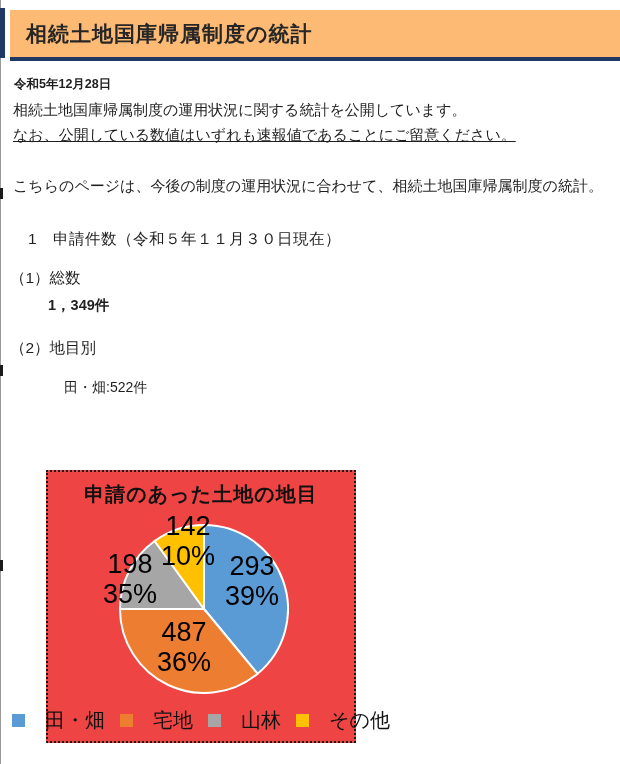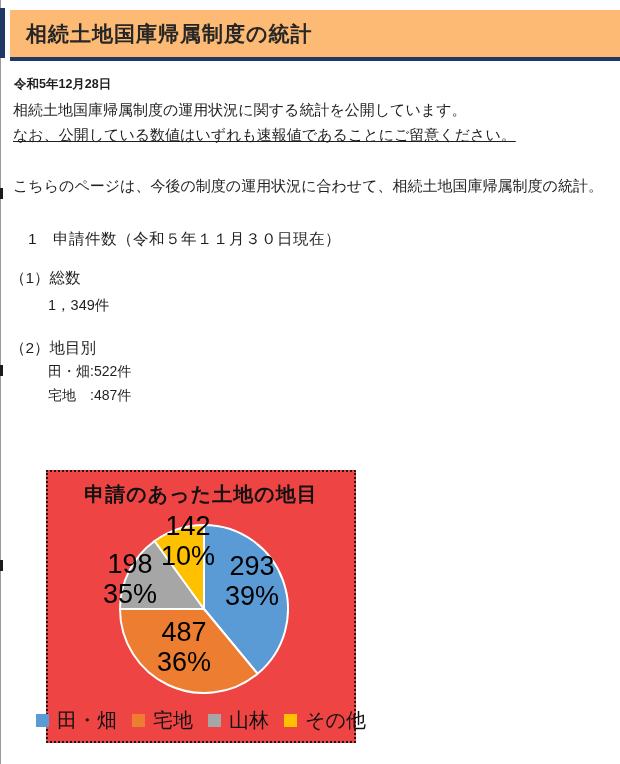--- a/index.html
+++ b/index.html
@@ -29,23 +29,23 @@
   .p2{top:126px;text-decoration:underline;}
   .p3{top:177px;}
 
   .sec{
     position:absolute;left:28px;top:229px;margin:0;font-size:15.5px;font-weight:normal;
     letter-spacing:0.5px;white-space:nowrap;
   }
   .sub{position:absolute;left:10px;font-size:15.5px;white-space:nowrap;}
   .sub-total{top:268px;}
   .sub-type{top:338px;}
-  .total-val{position:absolute;left:48px;top:296px;font-size:14.5px;}
+  .total-val{position:absolute;left:48px;top:296px;font-size:14.5px;font-weight:bold;}
   .items{
-    position:absolute;left:48px;top:360px;margin:0;padding:0;list-style:none;
+    position:absolute;left:48px;top:360px;margin:16px;padding:0;list-style:none;
     font-size:14px;line-height:23.5px;
   }
 
   
   .chart{
     position:absolute;left:46px;top:470px;width:310px;height:273px;
     border:2px dotted #1a1a1a;box-sizing:border-box;background:#ef4444;
   }
   .ctitle{
     position:absolute;top:9px;left:0;width:100%;text-align:center;
@@ -59,21 +59,21 @@
   }
   .pl0{left:204px;top:109px;}
   .pl1{left:136px;top:175px;}
   .pl2{left:82px;top:107px;}
   .pl3{left:140px;top:69px;}
 
   .legend{
     position:absolute;bottom:7px;left:0;width:100%;
     display:flex;justify-content:center;align-items:center;gap:15px;
   }
-  .litem{display:flex;align-items:center;gap:8px;font-size:20px;color:#111;white-space:nowrap;}
+  .litem{display:flex;align-items:center;gap:20px;font-size:20px;color:#111;white-space:nowrap;}
   .swatch{width:13px;height:13px;display:inline-block;flex:none;}
 </style>
 </head>
 <body>
 
 <div class="page">
 
   <div class="edge-line"></div>
   <div class="edge-tick tick1"></div>
   <div class="edge-tick tick2"></div>
@@ -91,21 +91,20 @@
   <p class="para p3">こちらのページは、今後の制度の運用状況に合わせて、相続土地国庫帰属制度の統計。</p>
 
   <h2 class="sec">1　申請件数（令和５年１１月３０日現在）</h2>
 
   <div class="sub sub-total">（1）総数</div>
   <div class="total-val">1，349件</div>
 
   <div class="sub sub-type">（2）地目別</div>
   <ul class="items">
     <li>田・畑:522件</li>
-    <li>宅地　:487件</li>
   </ul>
 
   <div class="chart">
     <div class="ctitle">申請のあった土地の地目</div>
 
     <svg class="pie" viewBox="-86 -86 172 172" xmlns="http://www.w3.org/2000/svg">
         <path d="M0,0 L0.00,-85.00 A85,85 0 0 1 54.18,65.49 Z" fill="#5B9BD5" stroke="#ffffff" stroke-width="2"></path>
         <path d="M0,0 L54.18,65.49 A85,85 0 0 1 -85.00,0.00 Z" fill="#ED7D31" stroke="#ffffff" stroke-width="2"></path>
         <path d="M0,0 L-85.00,0.00 A85,85 0 0 1 -49.96,-68.77 Z" fill="#A6A6A6" stroke="#ffffff" stroke-width="2"></path>
         <path d="M0,0 L-49.96,-68.77 A85,85 0 0 1 -0.00,-85.00 Z" fill="#FFC000" stroke="#ffffff" stroke-width="2"></path>

